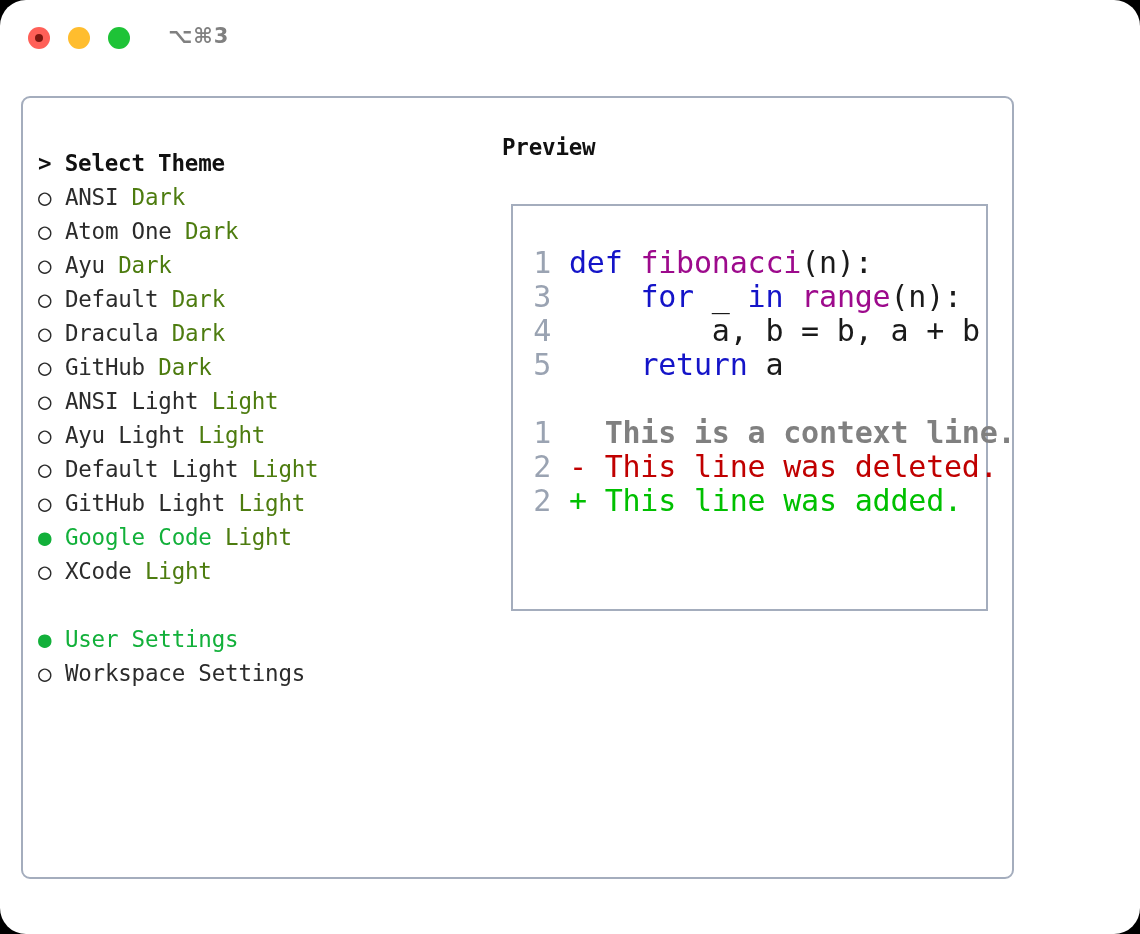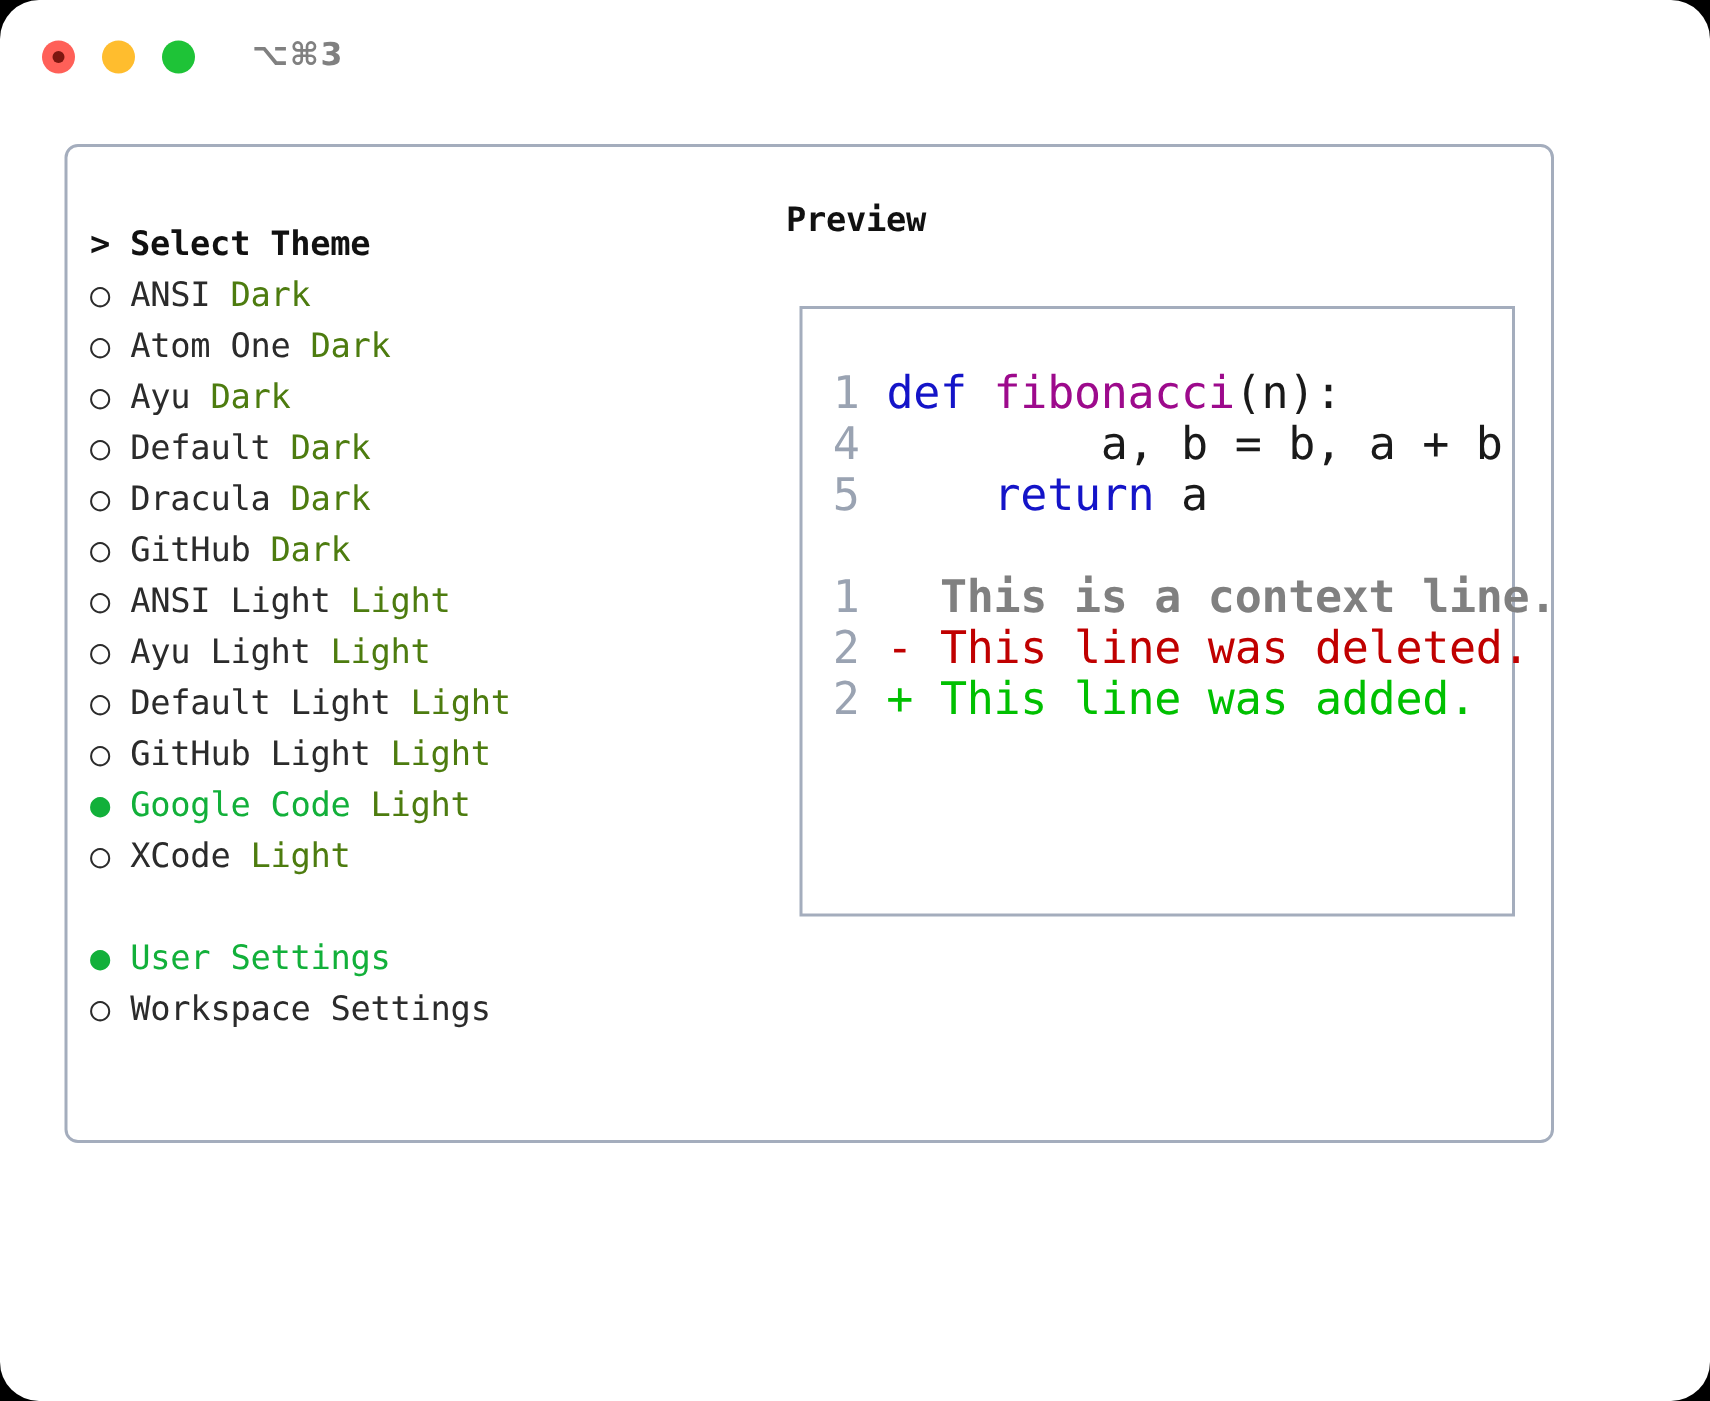--- a/index.html
+++ b/index.html
@@ -57,26 +57,25 @@
     font-weight: 700;
     letter-spacing: 1px;
     color: #808080;
     white-space: pre;
   }
 
   
   #panel {
     position: absolute;
     left: 21px; top: 96px;
-    width: 993px; height: 666px;
+    width: 993px; height: 783px;
     border: 2px solid #a4adbd;
     border-radius: 9px;
     box-sizing: border-box;
     background: #ffffff;
-    margin-left: 22px;
   }
 
   
   #left-col {
     position: absolute;
     left: 15px; top: 48px;
     width: 440px;
   }
 
   .mono {
@@ -206,20 +205,21 @@
 
     </div>
 
     <div id="right-col">
       <div class="mono" id="preview-title">Preview</div>
     </div>
 
     <div id="preview-box">
       <div id="code-area">
           <div class="code-line"><span class="ln">1</span><span class="pln"> </span><span class="kw">def </span><span class="fn">fibonacci</span><span class="pln">(n):</span></div>
+          <div class="code-line"><span class="ln">3</span><span class="pln"> </span><span class="pln">    </span><span class="kw">for</span><span class="pln"> _ </span><span class="kw">in</span><span class="pln"> </span><span class="fn">range</span><span class="pln">(n):</span></div>
           <div class="code-line"><span class="ln">4</span><span class="pln"> </span><span class="pln">        a, b = b, a + b</span></div>
           <div class="code-line"><span class="ln">5</span><span class="pln"> </span><span class="pln">    </span><span class="kw">return</span><span class="pln"> a</span></div>
           <div class="blank-line"></div>
           <div class="code-line"><span class="ln">1</span><span class="ctx">   This is a context line.</span></div>
           <div class="code-line"><span class="ln">2</span><span class="del"> - This line was deleted.</span></div>
           <div class="code-line"><span class="ln">2</span><span class="add"> + This line was added.</span></div>
         </div>
     </div>
 
   </div>

